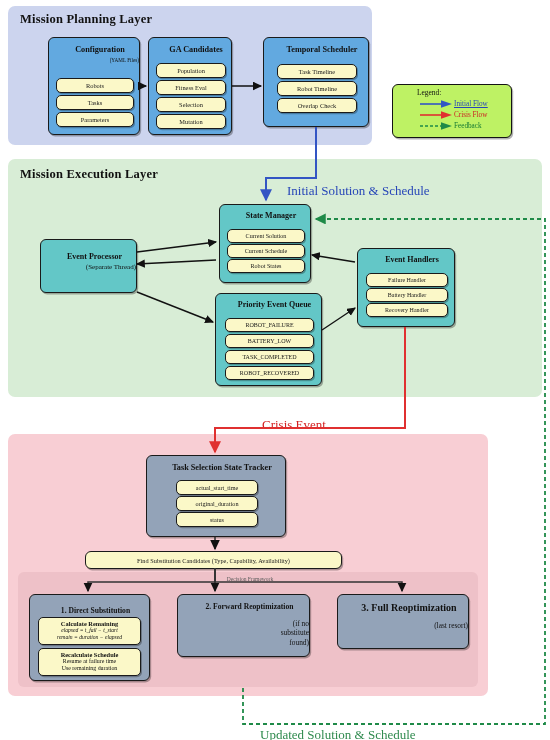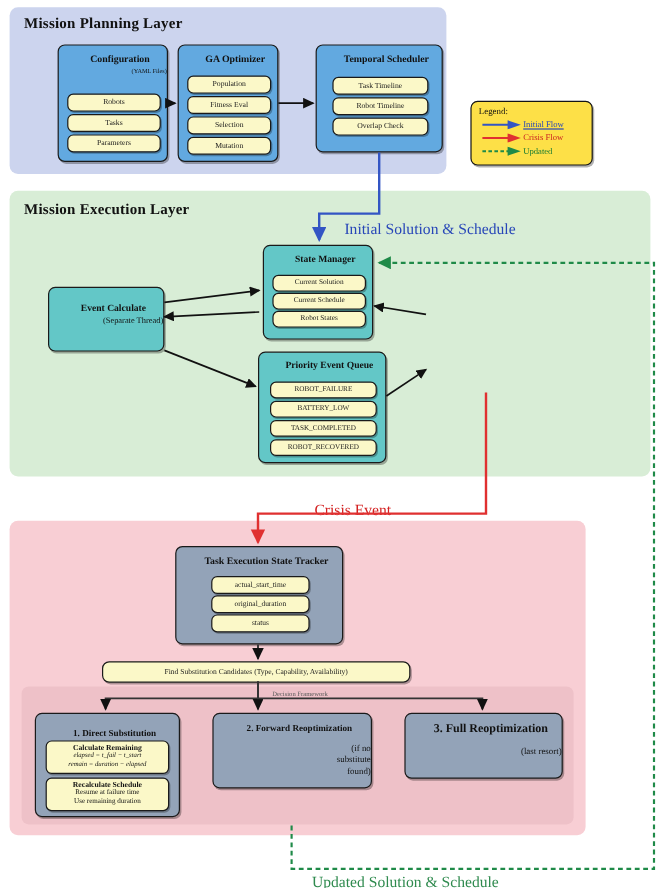--- a/index.html
+++ b/index.html
@@ -76,22 +76,22 @@
   #node-full .hdr{font-size:10px;margin-top:7px;}
   #node-full .sub{font-size:7.4px;margin-top:8px;}
 
   .pillbox{position:absolute;background:#fbf8c8;border:1.2px solid #1a1a1a;border-radius:5px;
       box-shadow:1px 1.2px 0 rgba(0,0,0,.28);padding:2px 3px;box-sizing:border-box;}
   .pillbox .t{text-align:center;font-weight:bold;font-size:6.4px;color:#111;}
   .pillbox .l{text-align:center;font-size:5.9px;color:#111;line-height:1.2;}
   .pillbox .f{text-align:center;font-size:5.6px;color:#111;font-style:italic;line-height:1.25;}
 
   
-  #legend{position:absolute;left:392px;top:84px;width:100px;height:52px;background:#fde047;
-     border:1.4px solid #141414;border-radius:6px;box-shadow:1.2px 1.5px 0 rgba(0,0,0,.3);}
+  #legend{position:absolute;left:392px;top:84px;width:100px;height:52px;background:#bef264;
+     border:1.4px solid #141414;border-radius:6px;box-shadow:1.2px 1.5px 0 rgba(0,0,0,.3);padding-left:18px;}
   #legend .lt{font-size:7.4px;color:#111;margin:3px 0 1px 6px;}
   .lrow{display:flex;align-items:center;height:11px;margin-left:8px;}
   .lrow .lbl{font-size:7.2px;margin-left:1px;}
   .lbl-blue{color:#2746b8;text-decoration:underline;}.lbl-red{color:#cc2222;}.lbl-green{color:#157a33;}
 
   
   .edge-label{position:absolute;font-size:13px;}
   #label-initial{left:287px;top:183px;color:#2746b8;}
   #label-crisis{left:262px;top:417px;color:#d31f1f;}
   #label-updated{left:260px;top:727px;color:#2f8a4e;}
@@ -112,21 +112,21 @@
 
   <div class="node blue" id="node-configuration">
     <div class="hdr">Configuration</div>
     <div class="sub">(YAML Files)</div>
     <div class="pill" style="left:7px;top:40px;width:76px;height:13px;font-size:6.4px;">Robots</div>
     <div class="pill" style="left:7px;top:57px;width:76px;height:13px;font-size:6.4px;">Tasks</div>
     <div class="pill" style="left:7px;top:74px;width:76px;height:13px;font-size:6.4px;">Parameters</div>
   </div>
 
   <div class="node blue" id="node-ga">
-    <div class="hdr">GA Optimizer</div>
+    <div class="hdr">GA Candidates</div>
     <div class="pill" style="left:7px;top:25px;width:68px;height:13px;font-size:6.4px;">Population</div>
     <div class="pill" style="left:7px;top:42px;width:68px;height:13px;font-size:6.4px;">Fitness Eval</div>
     <div class="pill" style="left:7px;top:59px;width:68px;height:13px;font-size:6.4px;">Selection</div>
     <div class="pill" style="left:7px;top:76px;width:68px;height:13px;font-size:6.4px;">Mutation</div>
   </div>
 
   <div class="node blue" id="node-temporal">
     <div class="hdr">Temporal Scheduler</div>
     <div class="pill" style="left:13px;top:26px;width:78px;height:13px;font-size:6.4px;">Task Timeline</div>
     <div class="pill" style="left:13px;top:43px;width:78px;height:13px;font-size:6.4px;">Robot Timeline</div>
@@ -147,47 +147,53 @@
         <line x1="1" y1="5" x2="24" y2="5" stroke="#e03030" stroke-width="1.6"></line>
         <polygon points="33,5 22,1.2 22,8.8" fill="#e03030"></polygon>
       </svg>
       <span class="lbl lbl-red">Crisis Flow</span>
     </div>
     <div class="lrow">
       <svg width="34" height="10">
         <line x1="1" y1="5" x2="24" y2="5" stroke="#1f8a48" stroke-width="1.6" stroke-dasharray="3,2"></line>
         <polygon points="33,5 22,1.2 22,8.8" fill="#1f8a48"></polygon>
       </svg>
-      <span class="lbl lbl-green">Updated</span>
+      <span class="lbl lbl-green">Feedback</span>
     </div>
   </div>
 
   <div class="node teal" id="node-state-manager">
     <div class="hdr">State Manager</div>
     <div class="pill" style="left:7px;top:24px;width:76px;height:12px;font-size:6.1px;">Current Solution</div>
     <div class="pill" style="left:7px;top:39px;width:76px;height:12px;font-size:6.1px;">Current Schedule</div>
     <div class="pill" style="left:7px;top:54px;width:76px;height:12px;font-size:6.1px;">Robot States</div>
   </div>
 
   <div class="node teal" id="node-event-processor">
-    <div class="hdr">Event Calculate</div>
+    <div class="hdr">Event Processor</div>
     <div class="sub">(Separate Thread)</div>
   </div>
 
   <div class="node teal" id="node-priority-queue">
     <div class="hdr">Priority Event Queue</div>
     <div class="pill" style="left:9px;top:24px;width:87px;height:12px;font-size:6px;">ROBOT_FAILURE</div>
     <div class="pill" style="left:9px;top:40px;width:87px;height:12px;font-size:6px;">BATTERY_LOW</div>
     <div class="pill" style="left:9px;top:56px;width:87px;height:12px;font-size:6px;">TASK_COMPLETED</div>
     <div class="pill" style="left:9px;top:72px;width:87px;height:12px;font-size:6px;">ROBOT_RECOVERED</div>
   </div>
 
+  <div class="node teal" id="node-event-handlers">
+    <div class="hdr">Event Handlers</div>
+    <div class="pill" style="left:8px;top:24px;width:80px;height:12px;font-size:6px;">Failure Handler</div>
+    <div class="pill" style="left:8px;top:39px;width:80px;height:12px;font-size:6px;">Battery Handler</div>
+    <div class="pill" style="left:8px;top:54px;width:80px;height:12px;font-size:6px;">Recovery Handler</div>
+  </div>
 
   <div class="node slate" id="node-task-tracker">
-    <div class="hdr">Task Execution State Tracker</div>
+    <div class="hdr">Task Selection State Tracker</div>
     <div class="pill" style="left:29px;top:24px;width:80px;height:13px;font-size:6.2px;">actual_start_time</div>
     <div class="pill" style="left:29px;top:40px;width:80px;height:13px;font-size:6.2px;">original_duration</div>
     <div class="pill" style="left:29px;top:56px;width:80px;height:13px;font-size:6.2px;">status</div>
   </div>
 
   <div id="bar-find-substitution">Find Substitution Candidates (Type, Capability, Availability)</div>
 
   <div class="node slate" id="node-direct-sub">
     <div class="hdr">1. Direct Substitution</div>
     <div class="pillbox" style="left:8px;top:22px;width:103px;height:28px;">

